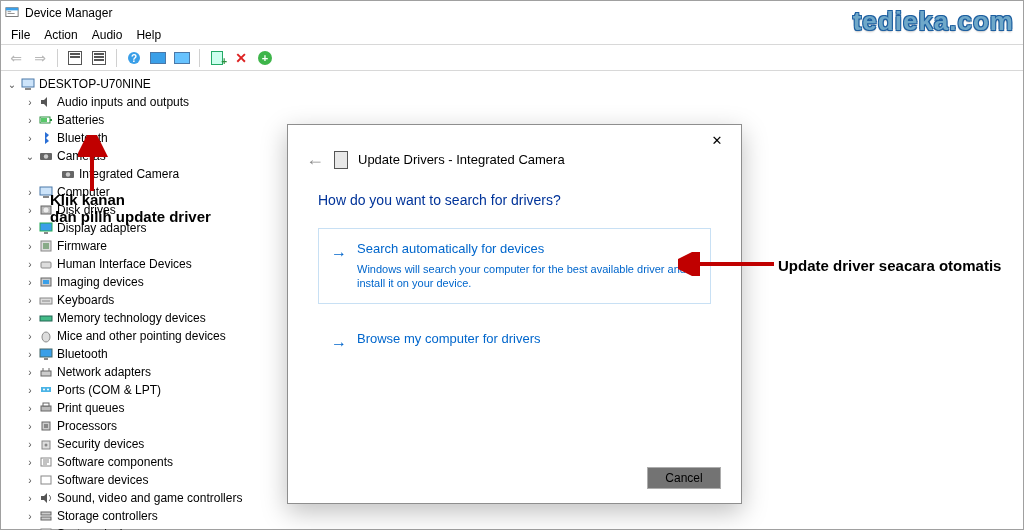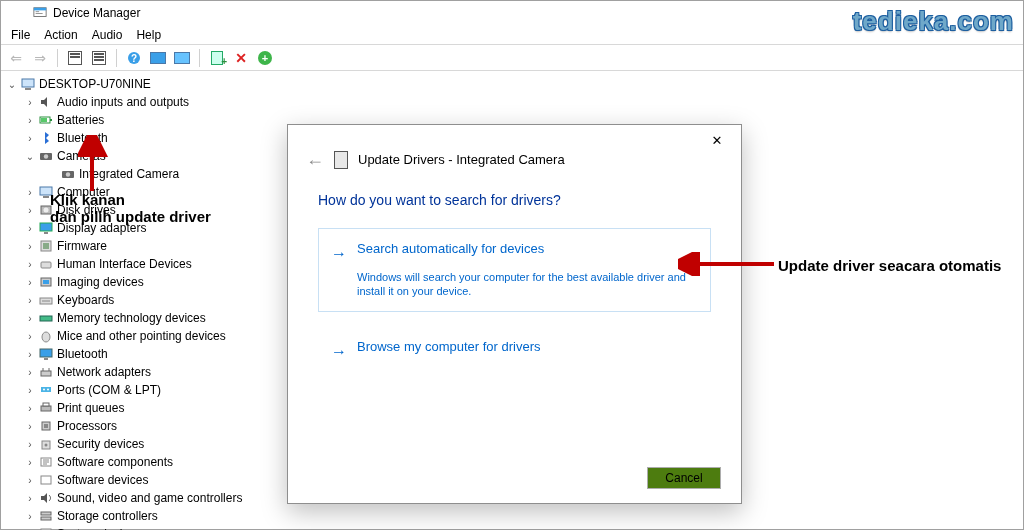--- a/index.html
+++ b/index.html
@@ -28,21 +28,21 @@
     text-shadow:
       -1px -1px 0 #1d5fa0, 1px -1px 0 #1d5fa0,
       -1px  1px 0 #1d5fa0, 1px  1px 0 #1d5fa0,
        0    2px 2px rgba(0,0,0,.25);
     z-index:3;
     pointer-events:none;
   }
 
   
   .window { position:absolute; inset:0; border:1px solid #a0a0a0; background:#fff; }
-  .titlebar { height:22px; display:flex; align-items:center; padding:12px 4px; gap:6px;margin-left:28px; }
+  .titlebar { height:22px; display:flex; align-items:center; padding:12px 4px; gap:6px; }
   .title-icon { width:14px; height:14px; display:inline-flex; }
   .titlebar .title { font-size:12px; }
   .menubar { height:20px; display:flex; align-items:center; padding:0 10px; gap:14px; border-bottom:1px solid #d8d8d8; }
   .menubar span { cursor:default; }
 
   .toolbar {
     height:26px; border-bottom:1px solid #d8d8d8;
     display:flex; align-items:center; padding:0 4px; gap:2px;
   }
   .tbtn {
@@ -101,24 +101,24 @@
   .options { padding:0 30px; }
   .opt {
     border:1px solid transparent; padding:12px 14px 12px 38px; margin-top:14px;
     position:relative; cursor:pointer;
   }
   .opt.highlight { border-color:#c8e0f4; background:#ffffff; }
   .opt .arrow {
     position:absolute; left:12px; top:14px; color:#0066cc; font-size:16px; font-weight:bold;
   }
   .opt .title { color:#0066cc; font-size:13px; }
-  .opt .desc { color:#0066cc; font-size:11px; line-height:1.3; margin-top:14px; max-width:340px;}
+  .opt .desc { color:#0066cc; font-size:11px; line-height:1.3; margin-top:6px; max-width:340px;}
   .dlg-buttons { position:absolute; right:20px; bottom:14px; }
   .btn {
-    min-width:74px; height:22px; background:#4d7c0f; border:1px solid #adadad;
+    min-width:74px; height:22px; background:#737373; border:1px solid #adadad;
     font-size:12px; display:flex; align-items:center; justify-content:center; cursor:pointer;
   }
 
   .anno2 { left:778px; top:258px; }
 </style>
 </head>
 <body>
 
 <div class="top-accents">
   <div class="acc-a"></div>

